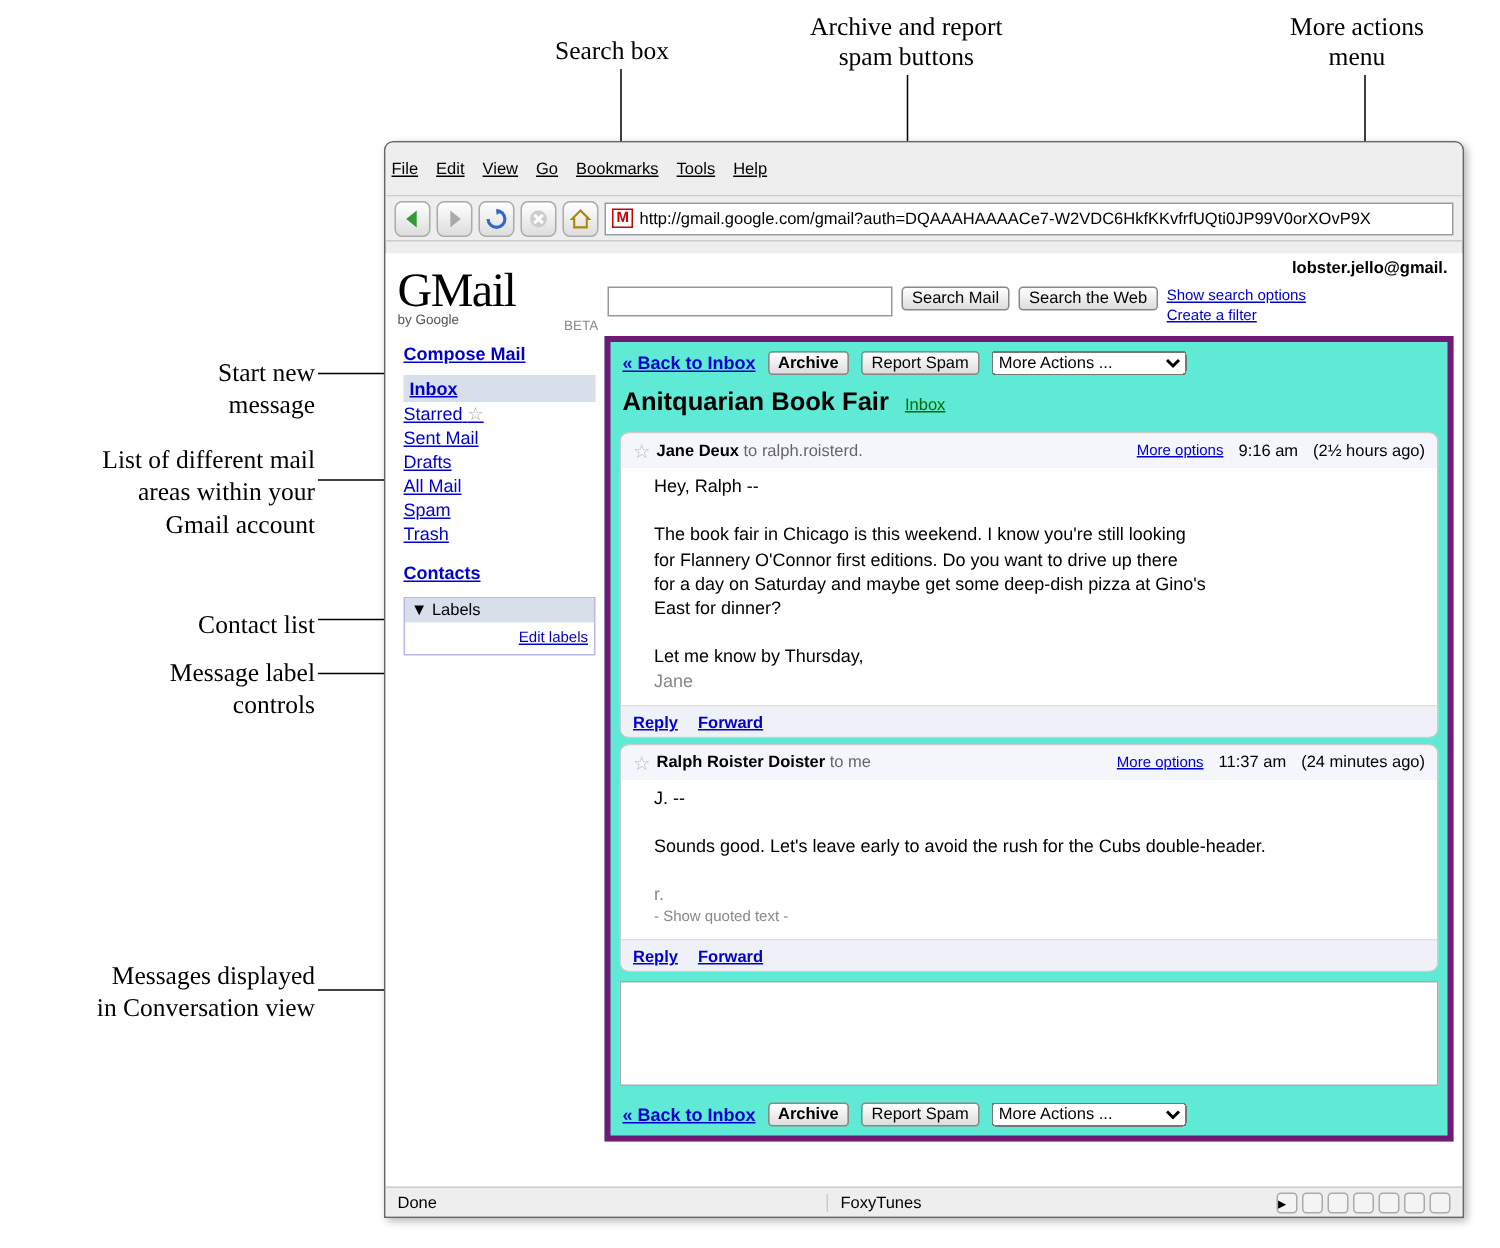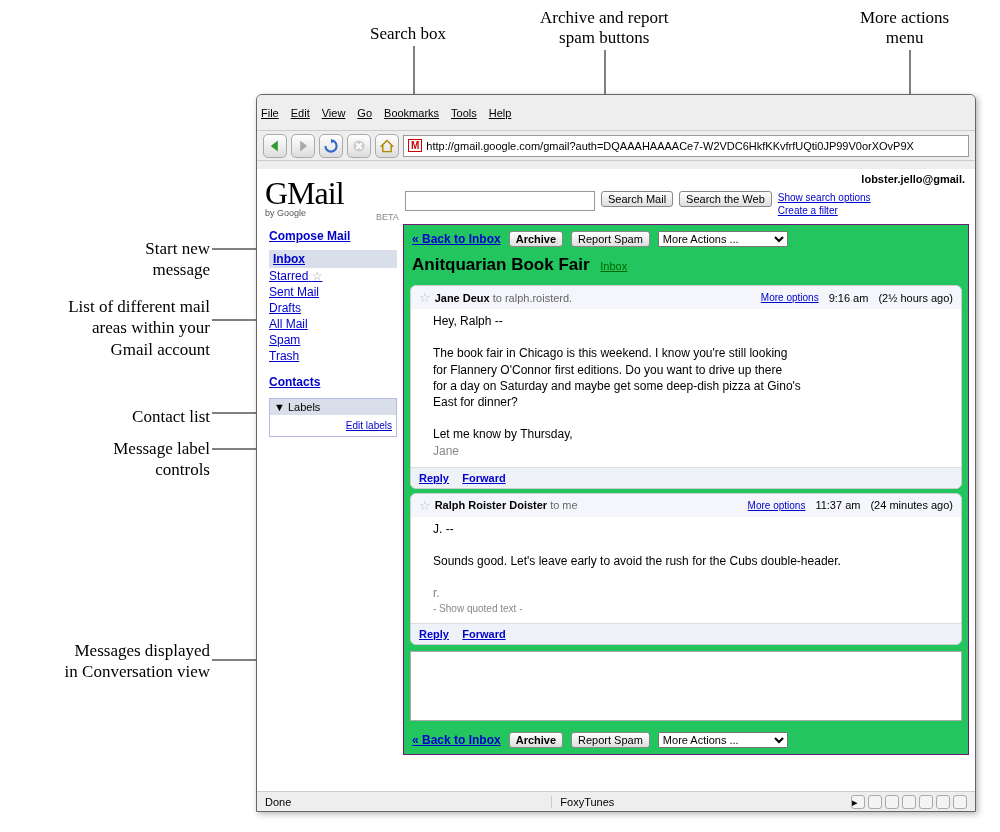--- a/index.html
+++ b/index.html
@@ -40,21 +40,21 @@
 .sidebar a { display: block; color: #00c; text-decoration: underline; font-size: 12px; padding: 1px 0; }
 .sidebar a.compose { font-weight: bold; margin-bottom: 6px; }
 .sidebar a.inbox { font-weight: bold; background: #d8dfea; padding: 2px 4px; }
 .sidebar .contacts { font-weight: bold; margin-top: 10px; }
 .labels-box { border: 1px solid #b8b8e8; margin-top: 8px; font-size: 11px; }
 .labels-head { background: #d8dfea; padding: 2px 4px; }
 .labels-edit { text-align: right; padding: 4px; }
 .labels-edit a { font-size: 10px; }
 .star { color: #aaa; font-size: 12px; }
 
-.main { flex: 1; background: #22c55e; border: 1px solid #701a75; padding: 4px; }
+.main { flex: 1; background: #5eead4; border: 4px solid #701a75; padding: 4px; }
 .toolbar { display: flex; align-items: center; gap: 8px; padding: 2px 4px; }
 .toolbar .back { font-weight: bold; color: #00c; text-decoration: underline; font-size: 12px; }
 .toolbar select { font-size: 11px; width: 130px; }
 .convo-title { font-size: 17px; font-weight: bold; padding: 6px 4px; }
 .convo-title .inbox-lbl { font-size: 11px; color: #060; font-weight: normal; text-decoration: underline; margin-left: 6px; }
 
 .msg { background: #fff; border: 1px solid #ccc; border-radius: 6px; margin: 4px 2px; }
 .msg-head { display: flex; align-items: center; padding: 4px 8px; font-size: 11px; position: relative; background:#f4f6fb; border-radius:6px 6px 0 0;}
 .msg-head .sender { font-weight: bold; }
 .msg-head .to { color: #666; margin-left: 3px; }

